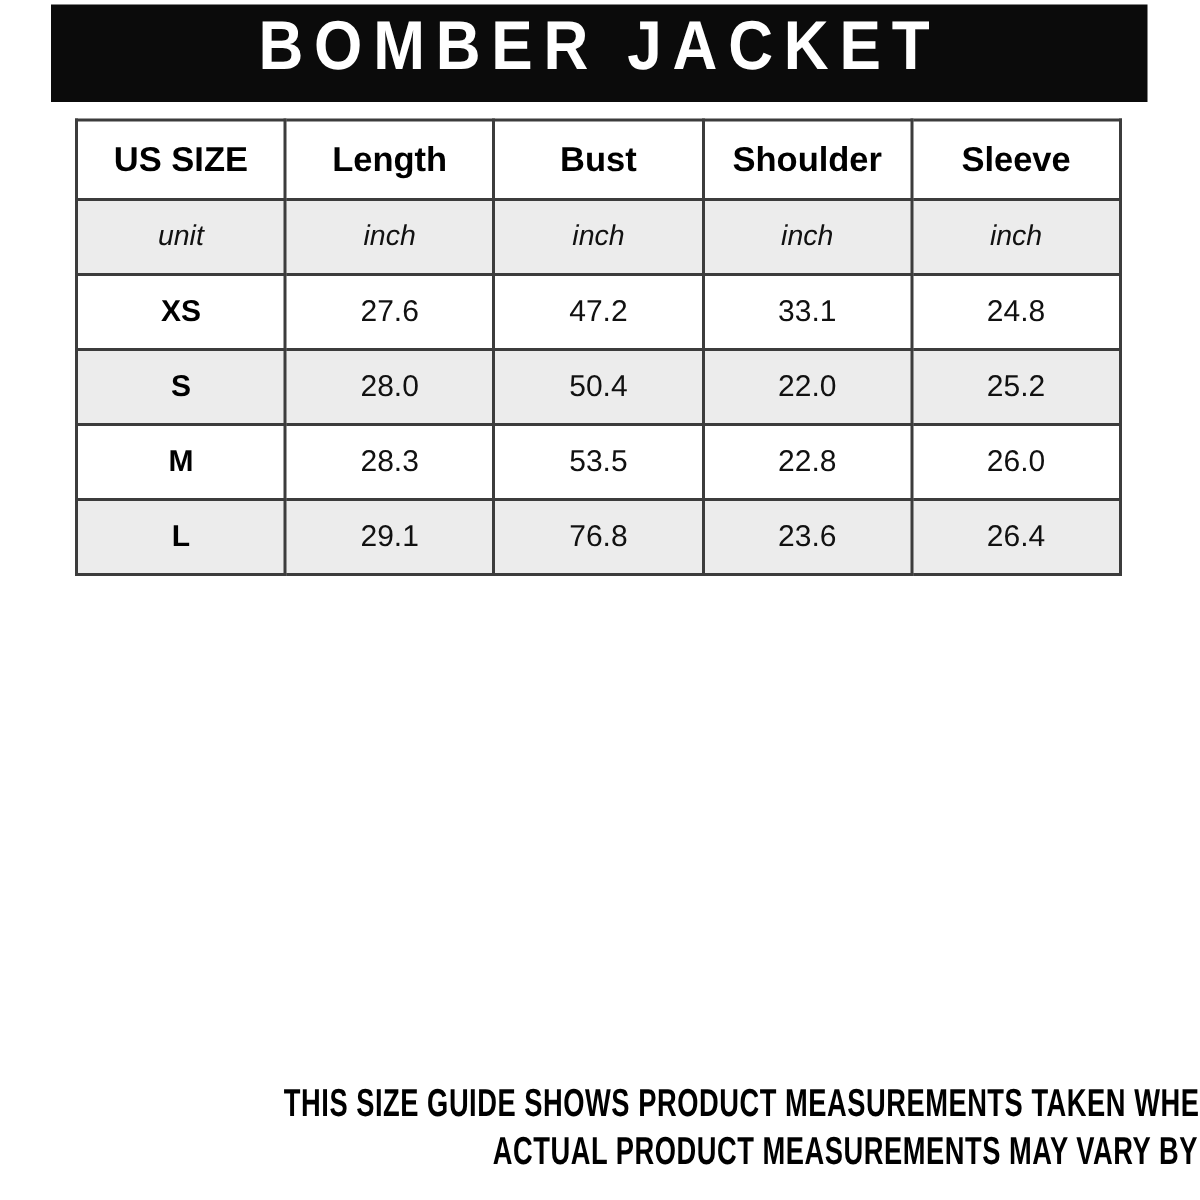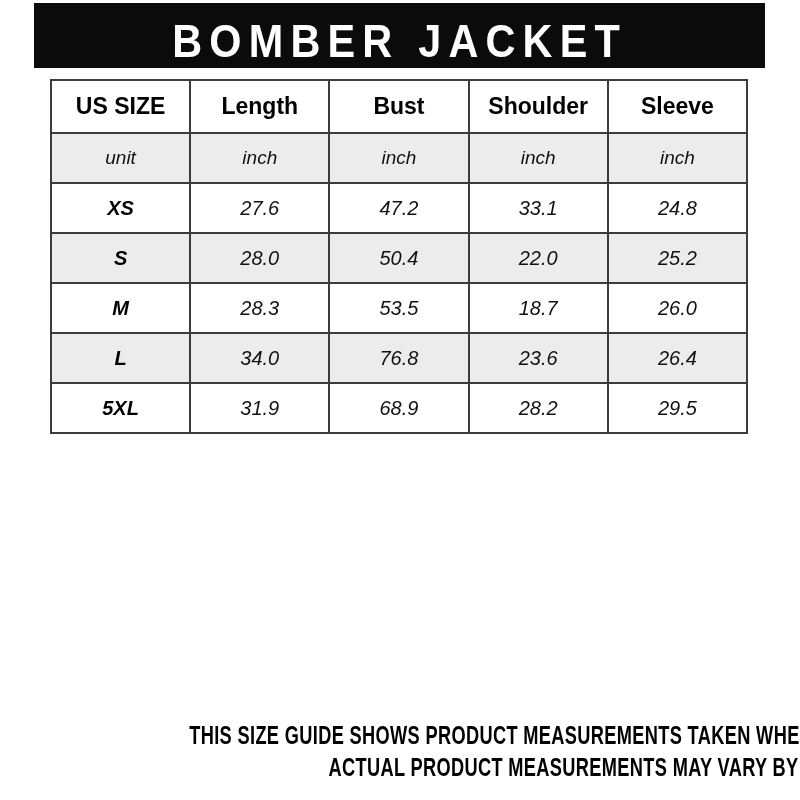--- a/index.html
+++ b/index.html
@@ -11,21 +11,21 @@
     position: relative;
     overflow: hidden;
   }
 
   
   .banner {
     position: absolute;
     left: 34px; top: 3px;
     width: 731px; height: 65px;
     background: #0b0b0b;
-    display: flex; align-items: flex-end; justify-content: center;
+    display: flex; align-items: flex-start; justify-content: center;
   }
   .banner-title {
     color: #ffffff;
     font-weight: 700;
     font-size: 46px;
     letter-spacing: 8px;
     white-space: nowrap;
     transform: scaleX(0.90);
   }
 
@@ -49,21 +49,20 @@
     height: 53px;
     font-size: 23px;
     font-weight: 700;
     color: #000000;
   }
   .size-table td {
     height: 50px;
     font-size: 20px;
     color: #111111;
     font-weight: 400;
-    font-style: italic;
   }
   .size-table td.size-cell {
     font-weight: 700;
     color: #000000;
   }
   .size-table tr.alt td { background: #ececec; margin-top: 47px; }
   .size-table tr.unit-row td {
     font-style: italic;
     font-size: 19px;
     font-weight: 400;
@@ -125,36 +124,29 @@
       <td class="size-cell">S</td>
       <td>28.0</td>
       <td>50.4</td>
       <td>22.0</td>
       <td>25.2</td>
     </tr>
     <tr>
       <td class="size-cell">M</td>
       <td>28.3</td>
       <td>53.5</td>
-      <td>18.7</td>
+      <td>22.8</td>
       <td>26.0</td>
     </tr>
     <tr class="alt">
       <td class="size-cell">L</td>
-      <td>34.0</td>
+      <td>29.1</td>
       <td>76.8</td>
       <td>23.6</td>
       <td>26.4</td>
-    </tr>
-    <tr>
-      <td class="size-cell">5XL</td>
-      <td>31.9</td>
-      <td>68.9</td>
-      <td>28.2</td>
-      <td>29.5</td>
     </tr>
   </tbody>
 </table>
 
 <div class="footer">
   <div class="footer-lines">
     <div>THIS SIZE GUIDE SHOWS PRODUCT MEASUREMENTS TAKEN WHEN PRODUCTS ARE LAID FLAT.</div>
     <div>ACTUAL PRODUCT MEASUREMENTS MAY VARY BY UP TO 1 INCH.</div>
   </div>
 </div>

